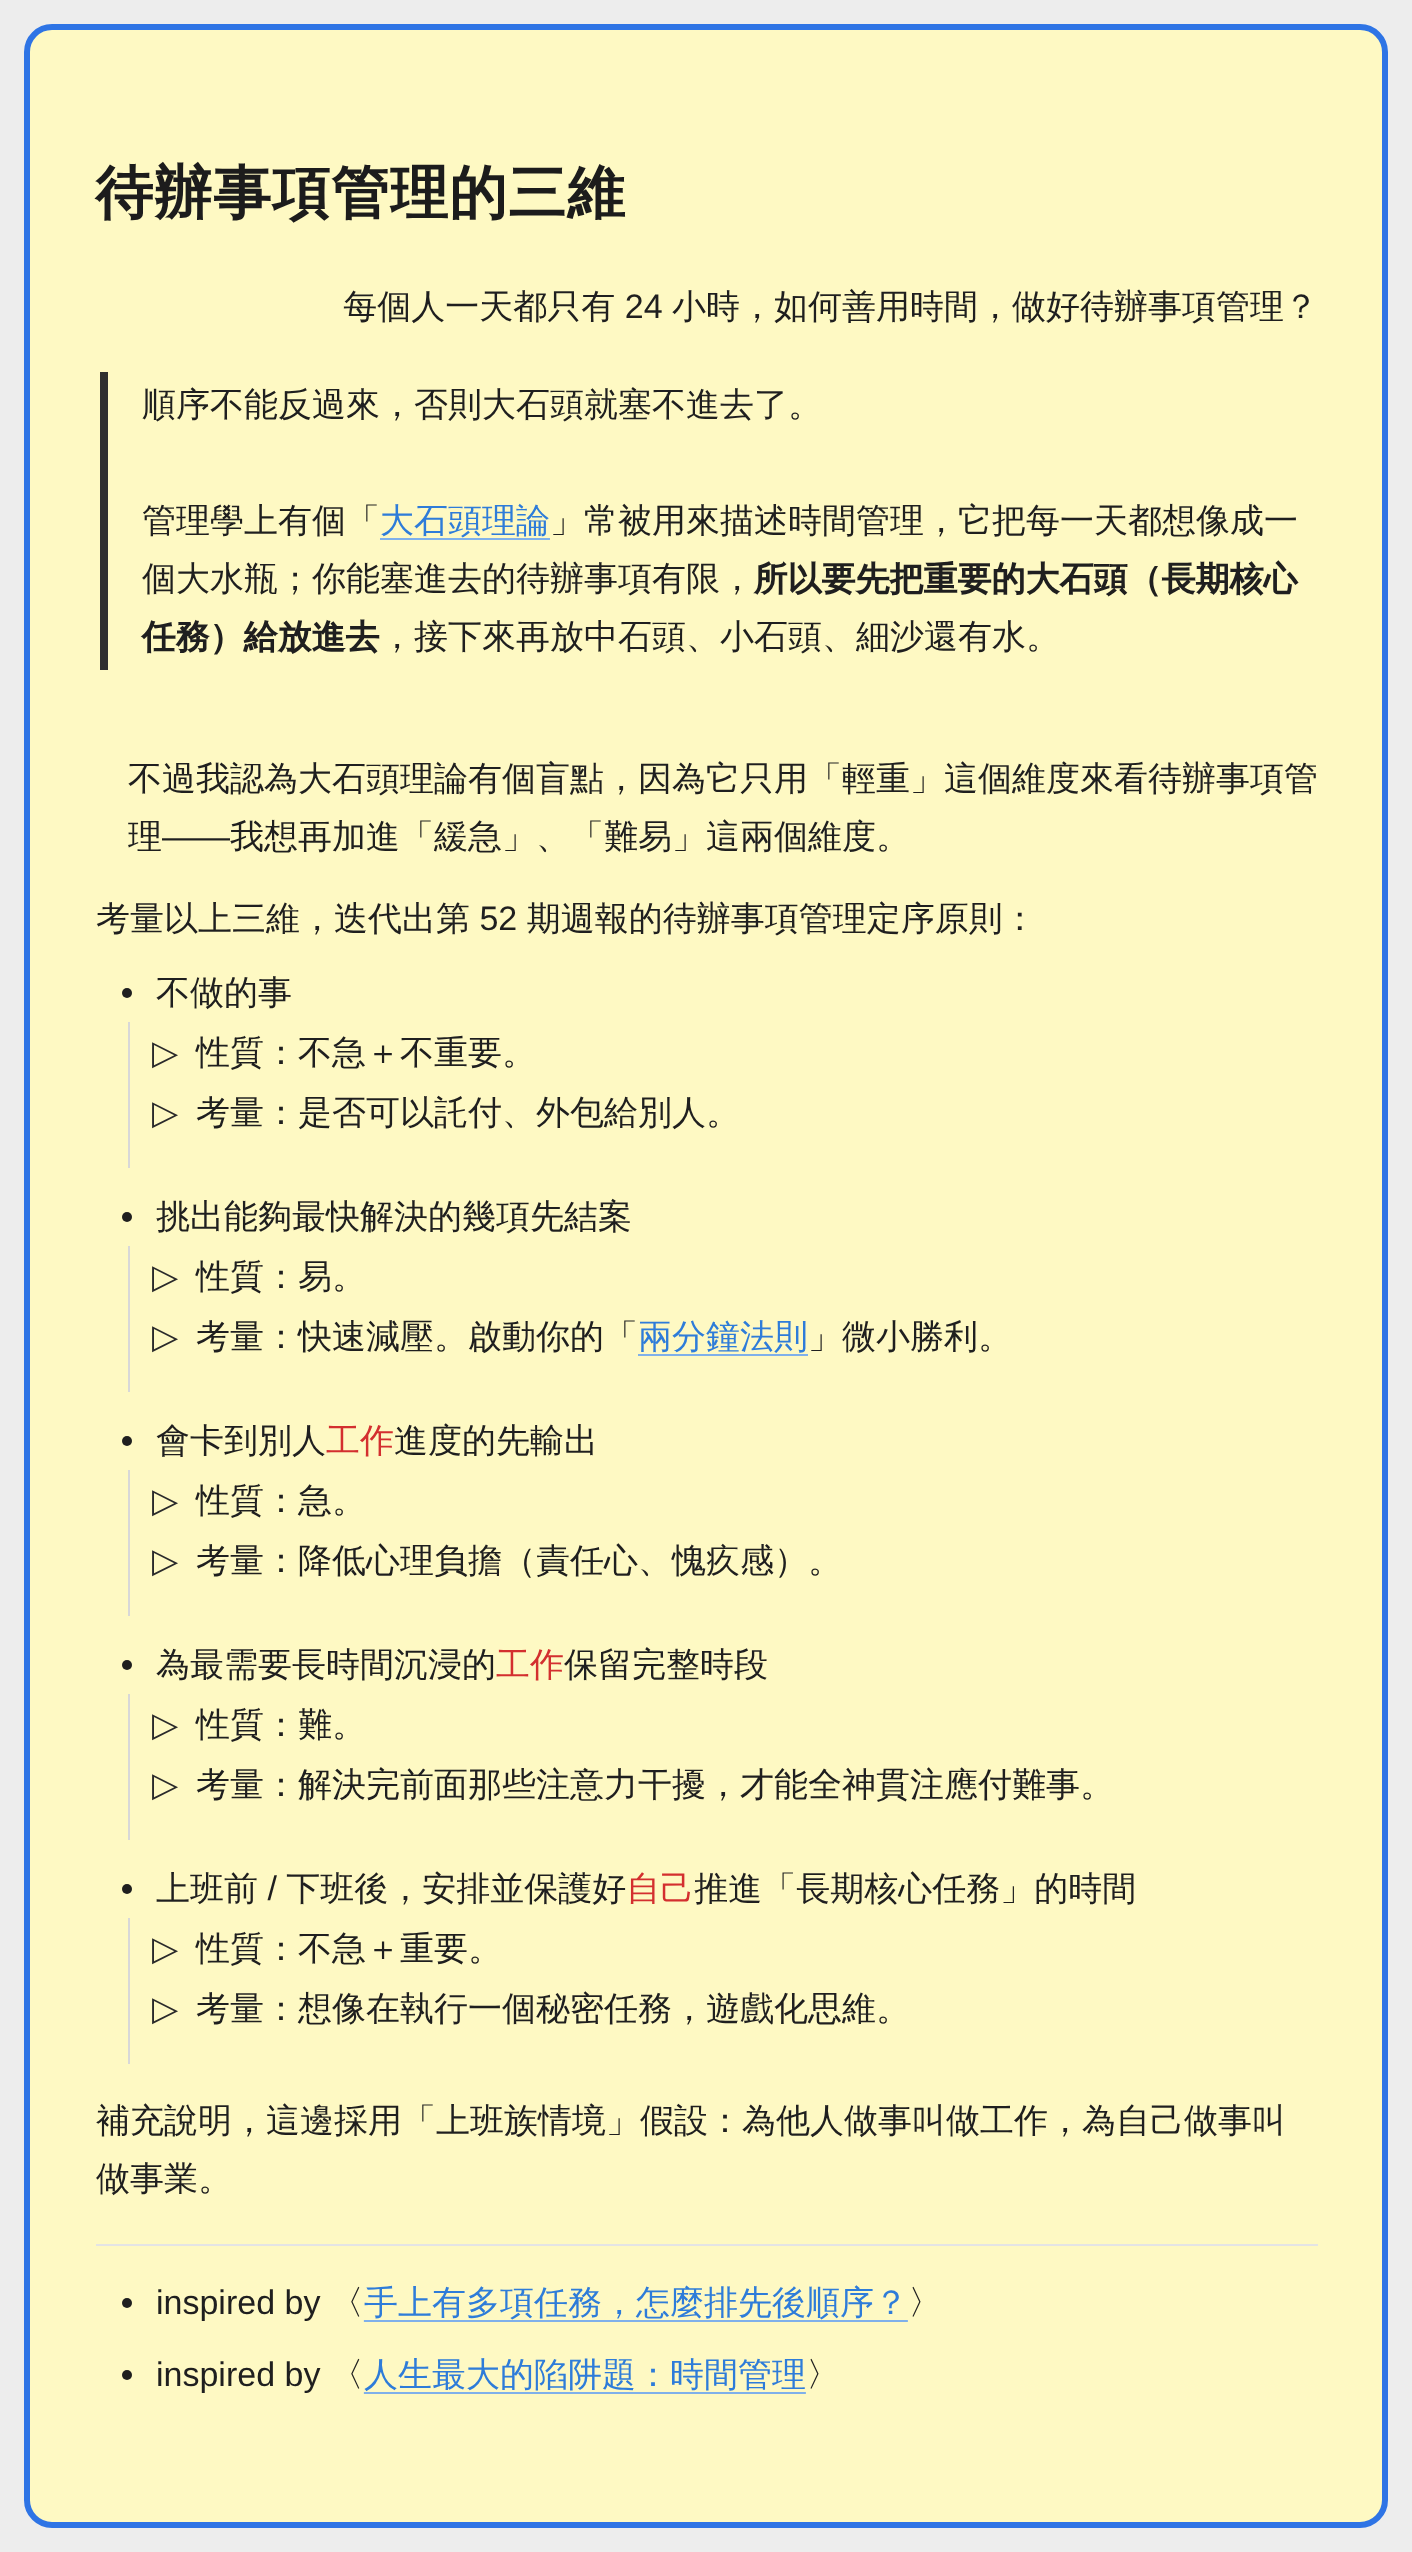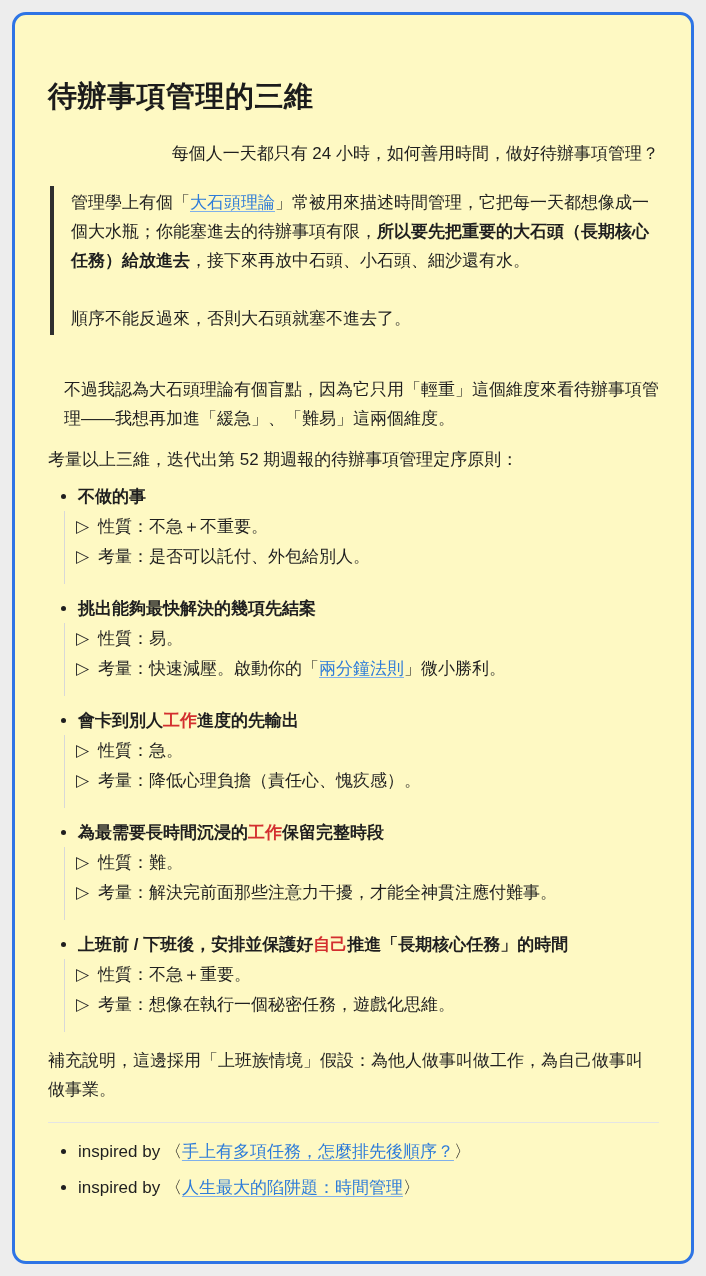--- a/index.html
+++ b/index.html
@@ -48,21 +48,21 @@
     cursor: pointer;
   }
   b, strong, .bold { font-weight: 700; }
   .red { color: #d32f2f; }
   ul.principles {
     list-style: disc;
     margin: 8px 0 0 14px;
     padding: 0 0 0 16px;
   }
   ul.principles > li { margin-bottom: 10px; }
-  .p-title { font-weight: 700; line-height: 29px; }
+  .p-title { font-weight: 400; line-height: 29px; }
   .sub {
     border-left: 1px solid #d8d8d8;
     margin-left: -14px;
     padding: 1px 0 12px 11px;
   }
   .sub-row { display: flex; line-height: 30px; }
   .sub-marker { width: 22px; flex: none; color: #2a2a2a; }
   .note { margin: 14px 0 0 0; }
   hr.divider {
     border: none;
@@ -79,22 +79,22 @@
 </head>
 <body>
 
 <div class="card">
 
   <h1 class="title">待辦事項管理的三維</h1>
 
   <p class="intro">每個人一天都只有 24 小時，如何善用時間，做好待辦事項管理？</p>
 
   <blockquote class="quote">
+    <p>順序不能反過來，否則大石頭就塞不進去了。</p>
     <p><span>管理學上有個「</span><a class="link">大石頭理論</a><span>」常被用來描述時間管理，它把每一天都想像成一個大水瓶；你能塞進去的待辦事項有限，</span><strong>所以要先把重要的大石頭（長期核心任務）給放進去</strong><span>，接下來再放中石頭、小石頭、細沙還有水。</span></p>
-    <p>順序不能反過來，否則大石頭就塞不進去了。</p>
   </blockquote>
 
   <p class="para-blindspot">不過我認為大石頭理論有個盲點，因為它只用「輕重」這個維度來看待辦事項管理——我想再加進「緩急」、「難易」這兩個維度。</p>
 
   <p class="para-lead-in">考量以上三維，迭代出第 52 期週報的待辦事項管理定序原則：</p>
 
   <ul class="principles">
 
     <li>
       <div class="p-title"><span>不做的事</span></div>

